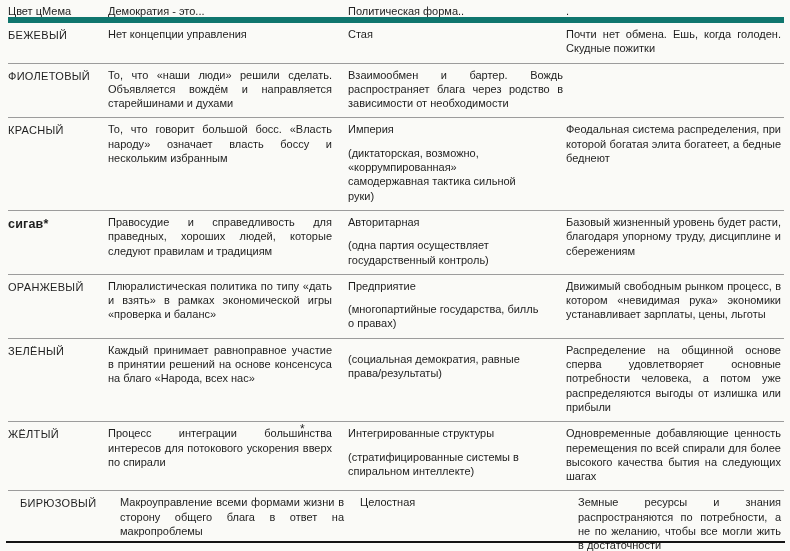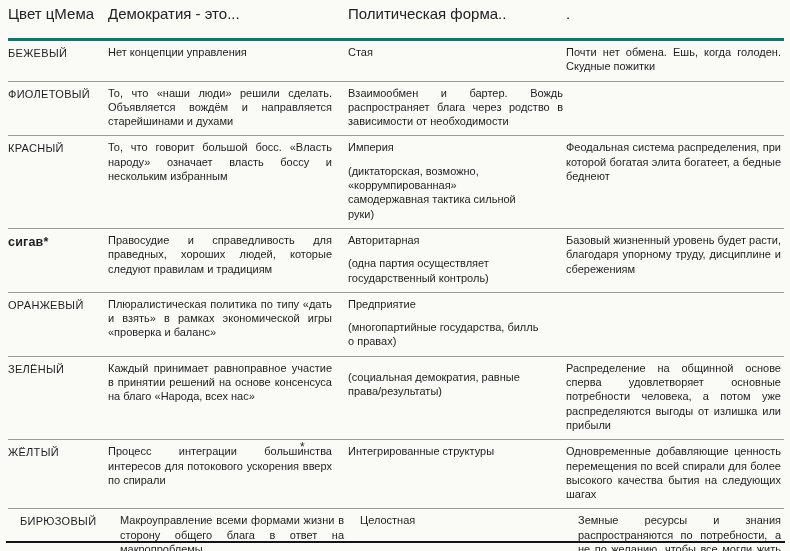--- a/index.html
+++ b/index.html
@@ -12,23 +12,23 @@
   }
   .doc { padding:3px 6px 0 8px; }
 
   .grid-row {
     display:grid;
     grid-template-columns:100px 240px 218px 1fr;
     align-items:start;
   }
 
   .header-row {
-    padding:2px 0 16px 0;
-    border-bottom:3px solid #0f766e;
-    font-size:15px;
+    padding:2px 0 0 0;
+    border-bottom:6px solid #0f766e;
+    font-size:11px;
     color:#222;
   }
   .header-row .hc { padding-right:10px; }
 
   .body-row {
     position:relative;
     border-bottom:1px solid #9c9c9c;
     padding:4px 0 7px 0;
   }
   .body-row:last-child { border-bottom:none;margin-left:12px; }
@@ -103,37 +103,39 @@
     <div class="cell economy">Базовый жизненный уровень будет расти, благодаря упорному труду, дисциплине и сбережениям</div>
   </div>
 
   <div class="grid-row body-row">
     <div class="cell color-cell">ОРАНЖЕВЫЙ</div>
     <div class="cell democracy">Плюралистическая политика по типу «дать и взять» в рамках экономической игры «проверка и баланс»</div>
     <div class="cell political">
       <div>Предприятие</div>
       <div class="form-note">(многопартийные государства, билль о правах)</div>
     </div>
+    <div class="cell economy">Движимый свободным рынком процесс, в котором «невидимая рука» экономики устанавливает зарплаты, цены, льготы</div>
   </div>
 
   <div class="grid-row body-row">
     <div class="cell color-cell">ЗЕЛЁНЫЙ</div>
     <div class="cell democracy">Каждый принимает равноправное участие в принятии решений на основе консенсуса на благо «Народа, всех нас»</div>
     <div class="cell political">
       <div class="form-note">(социальная демократия, равные права/результаты)</div>
     </div>
     <div class="cell economy">Распределение на общинной основе сперва удовлетворяет основные потребности человека, а потом уже распределяются выгоды от излишка или прибыли</div>
   </div>
 
   <div class="grid-row body-row">
     <span class="fn-mark">*</span>
     <div class="cell color-cell">ЖЁЛТЫЙ</div>
     <div class="cell democracy">Процесс интеграции большинства интересов для потокового ускорения вверх по спирали</div>
     <div class="cell political">
       <div>Интегрированные структуры</div>
+      <div class="form-note">(стратифицированные системы в спиральном интеллекте)</div>
     </div>
     <div class="cell economy">Одновременные добавляющие ценность перемещения по всей спирали для более высокого качества бытия на следующих шагах</div>
   </div>
 
   <div class="grid-row body-row">
     <div class="cell color-cell">БИРЮЗОВЫЙ</div>
     <div class="cell democracy">Макроуправление всеми формами жизни в сторону общего блага в ответ на макропроблемы</div>
     <div class="cell political">
       <div>Целостная</div>
     </div>

